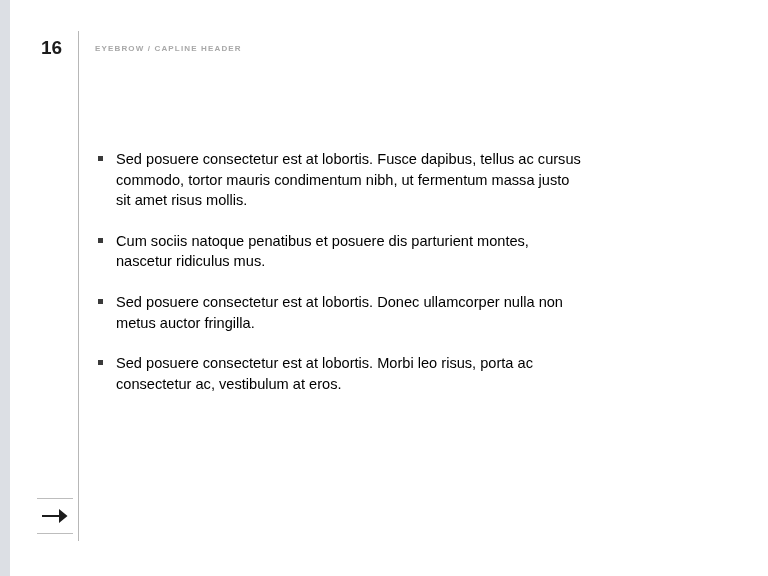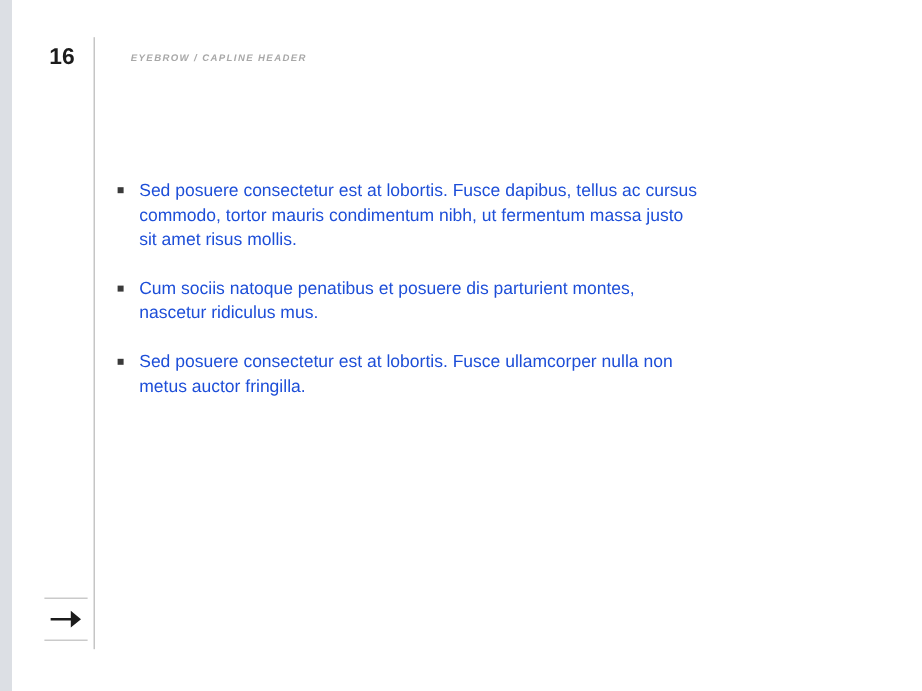--- a/index.html
+++ b/index.html
@@ -49,49 +49,48 @@
     font-size: 19px;
     font-weight: bold;
     color: #1c1c1c;
     letter-spacing: 0px;
     line-height: 1;
   }
 
   
   .eyebrow {
     position: absolute;
-    left: 109px;
+    left: 95px;
     top: 45px;
     font-size: 8px;
     font-weight: bold;
     color: #a8a8a8;
     letter-spacing: 1.15px;
     line-height: 1;
     white-space: nowrap;
-    font-style: italic;
   }
 
   
   .bullet-list {
     position: absolute;
     left: 98px;
     top: 149px;
     width: 486px;
     margin: 0;
     padding: 0;
     list-style: none;
   }
 
   .bullet-item {
     position: relative;
     padding-left: 18px;
     margin-bottom: 20px;
     font-size: 14.6px;
     line-height: 20.6px;
-    color: #1d4ed8;
+    color: #000000;
     font-weight: normal;
   }
 
   .bullet-item:last-child {
     margin-bottom: 0;
   }
 
   .bullet-marker {
     position: absolute;
     left: 0;
@@ -147,21 +146,25 @@
     <li class="bullet-item">
       <span class="bullet-marker"></span>
       <span class="bullet-text">Sed posuere consectetur est at lobortis. Fusce dapibus, tellus ac cursus commodo, tortor mauris condimentum nibh, ut fermentum massa justo sit amet risus mollis.</span>
     </li>
     <li class="bullet-item">
       <span class="bullet-marker"></span>
       <span class="bullet-text">Cum sociis natoque penatibus et posuere dis parturient montes, nascetur ridiculus mus.</span>
     </li>
     <li class="bullet-item">
       <span class="bullet-marker"></span>
-      <span class="bullet-text">Sed posuere consectetur est at lobortis. Fusce ullamcorper nulla non metus auctor fringilla.</span>
+      <span class="bullet-text">Sed posuere consectetur est at lobortis. Donec ullamcorper nulla non metus auctor fringilla.</span>
+    </li>
+    <li class="bullet-item">
+      <span class="bullet-marker"></span>
+      <span class="bullet-text">Sed posuere consectetur est at lobortis. Morbi leo risus, porta ac consectetur ac, vestibulum at eros.</span>
     </li>
   </ul>
 
   <div class="advance-control">
     <div class="advance-rule"></div>
     <div class="advance-arrow">
       <svg width="26" height="18" viewBox="0 0 26 18" aria-hidden="true">
         <path d="M0 8 L17 8 L17 2 L25.5 9 L17 16 L17 10 L0 10 Z" fill="#1c1c1c"></path>
       </svg>
     </div>

